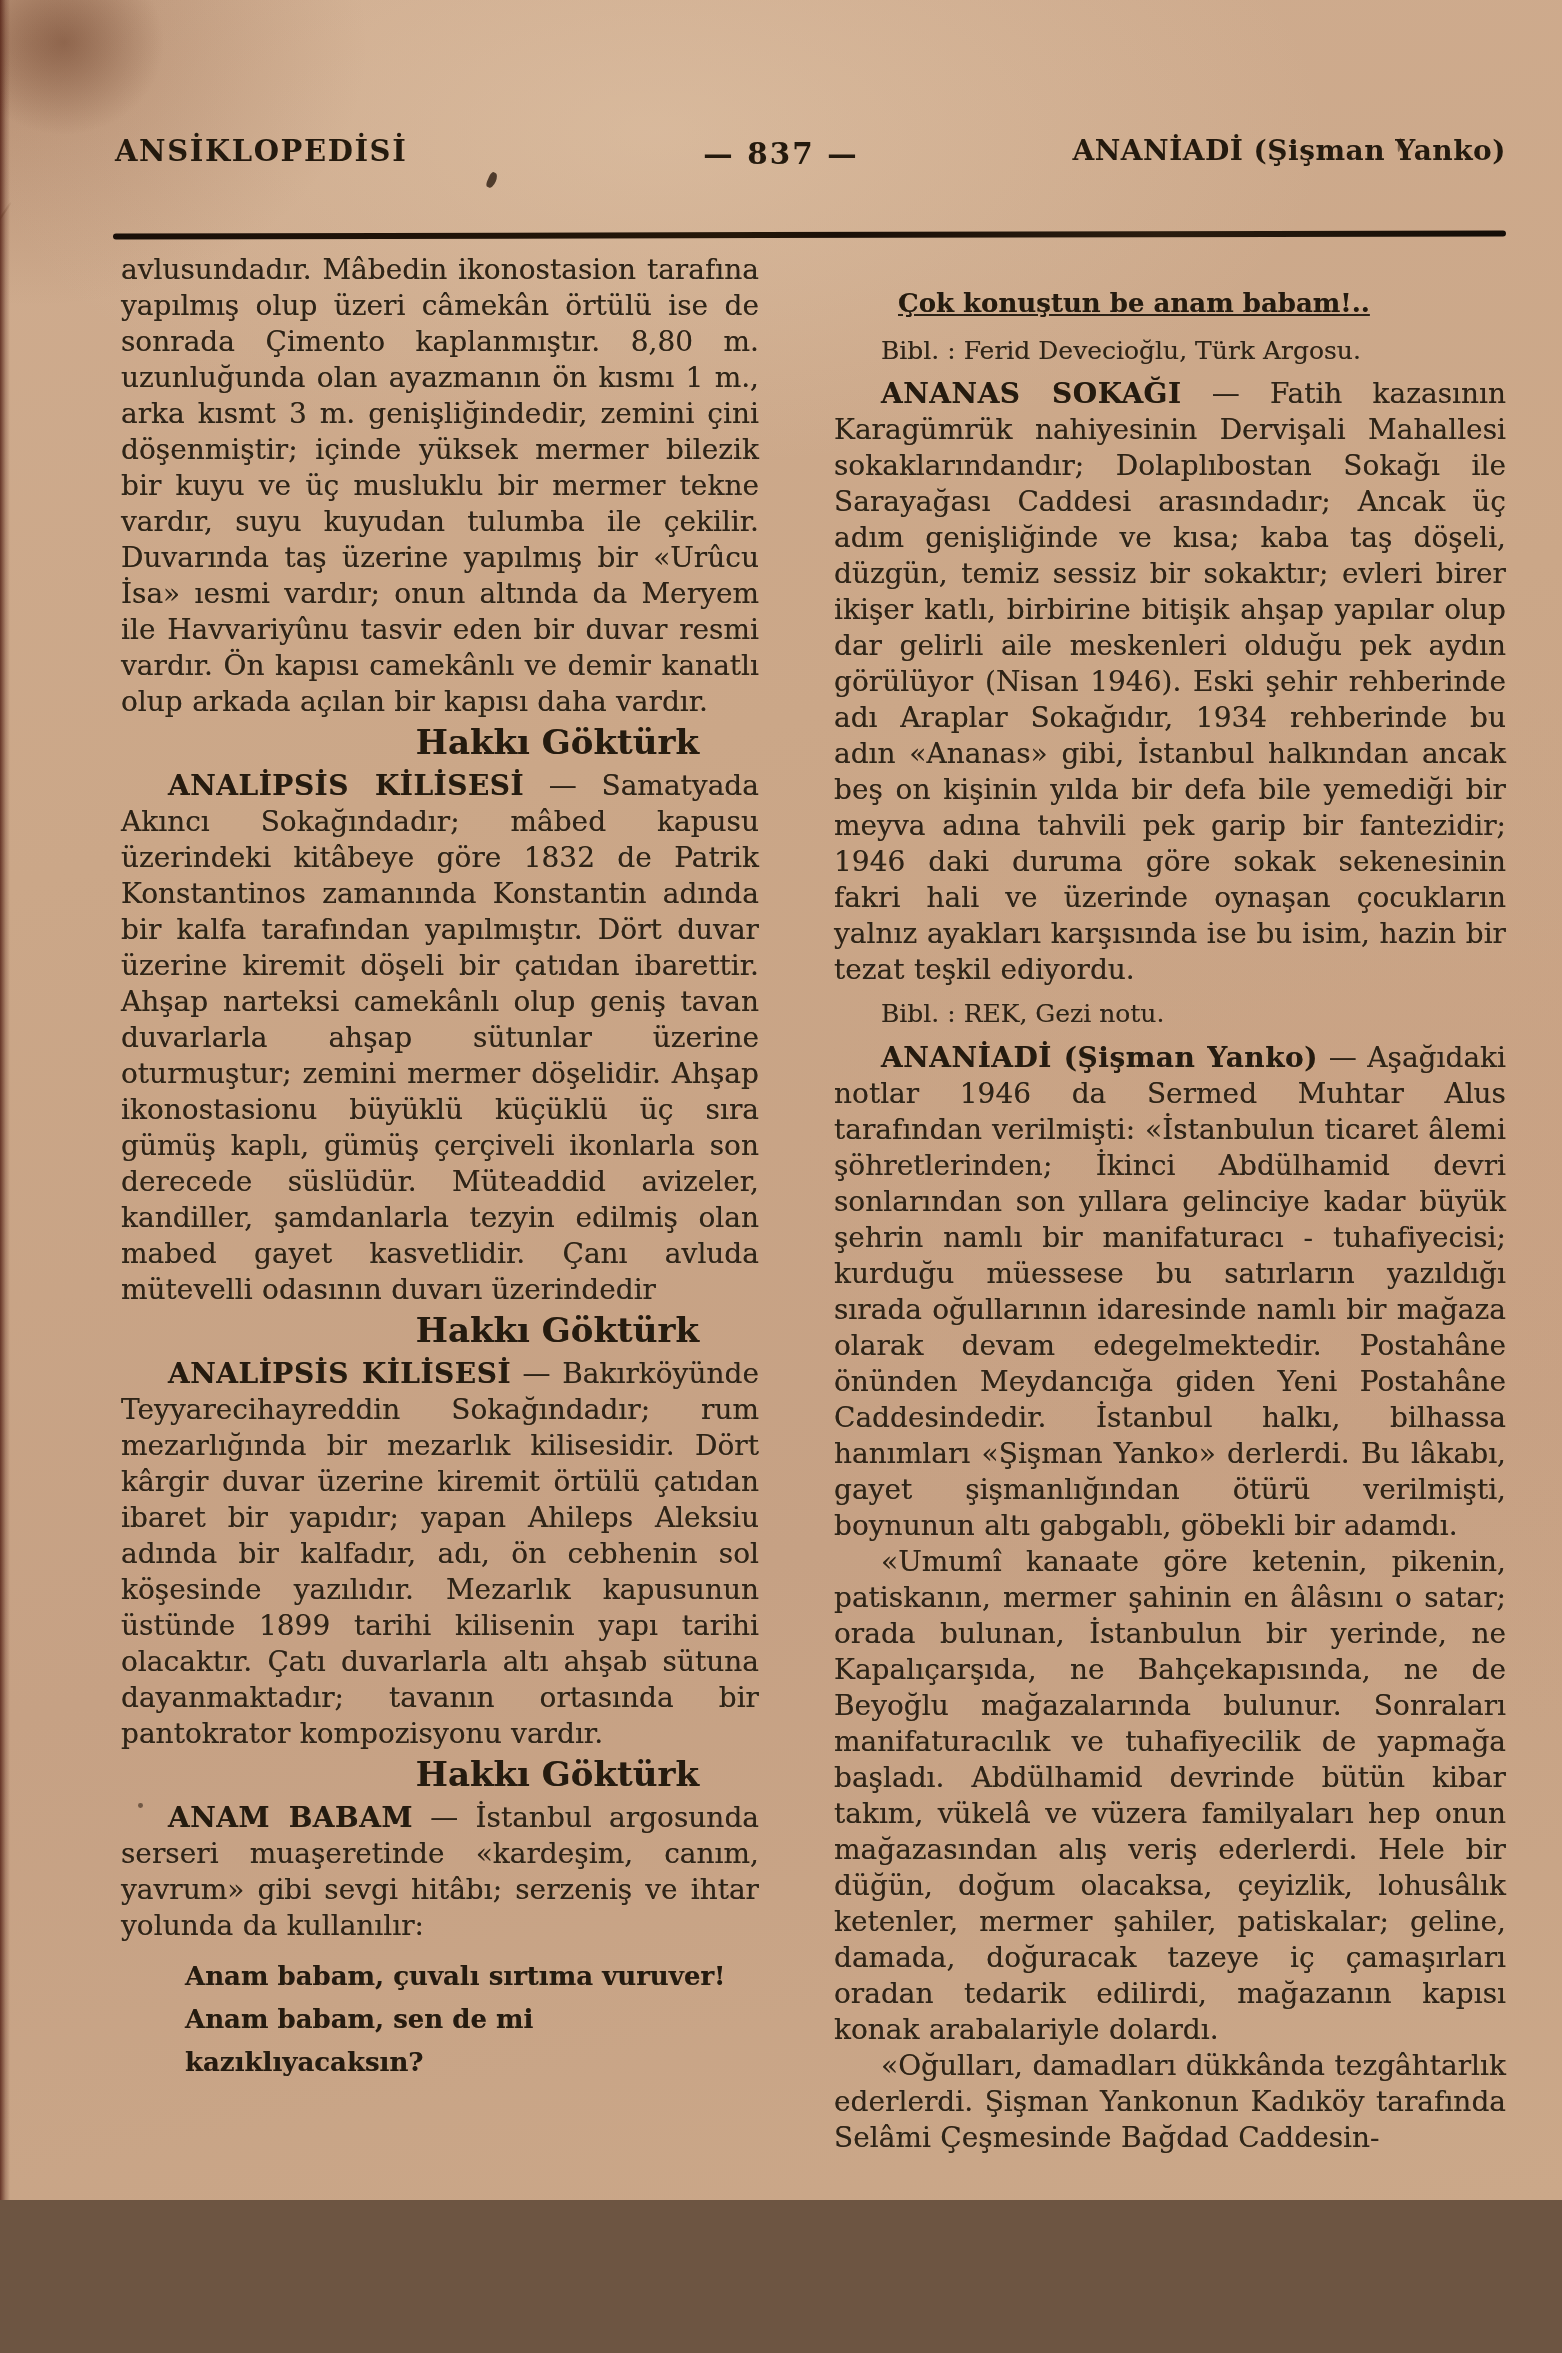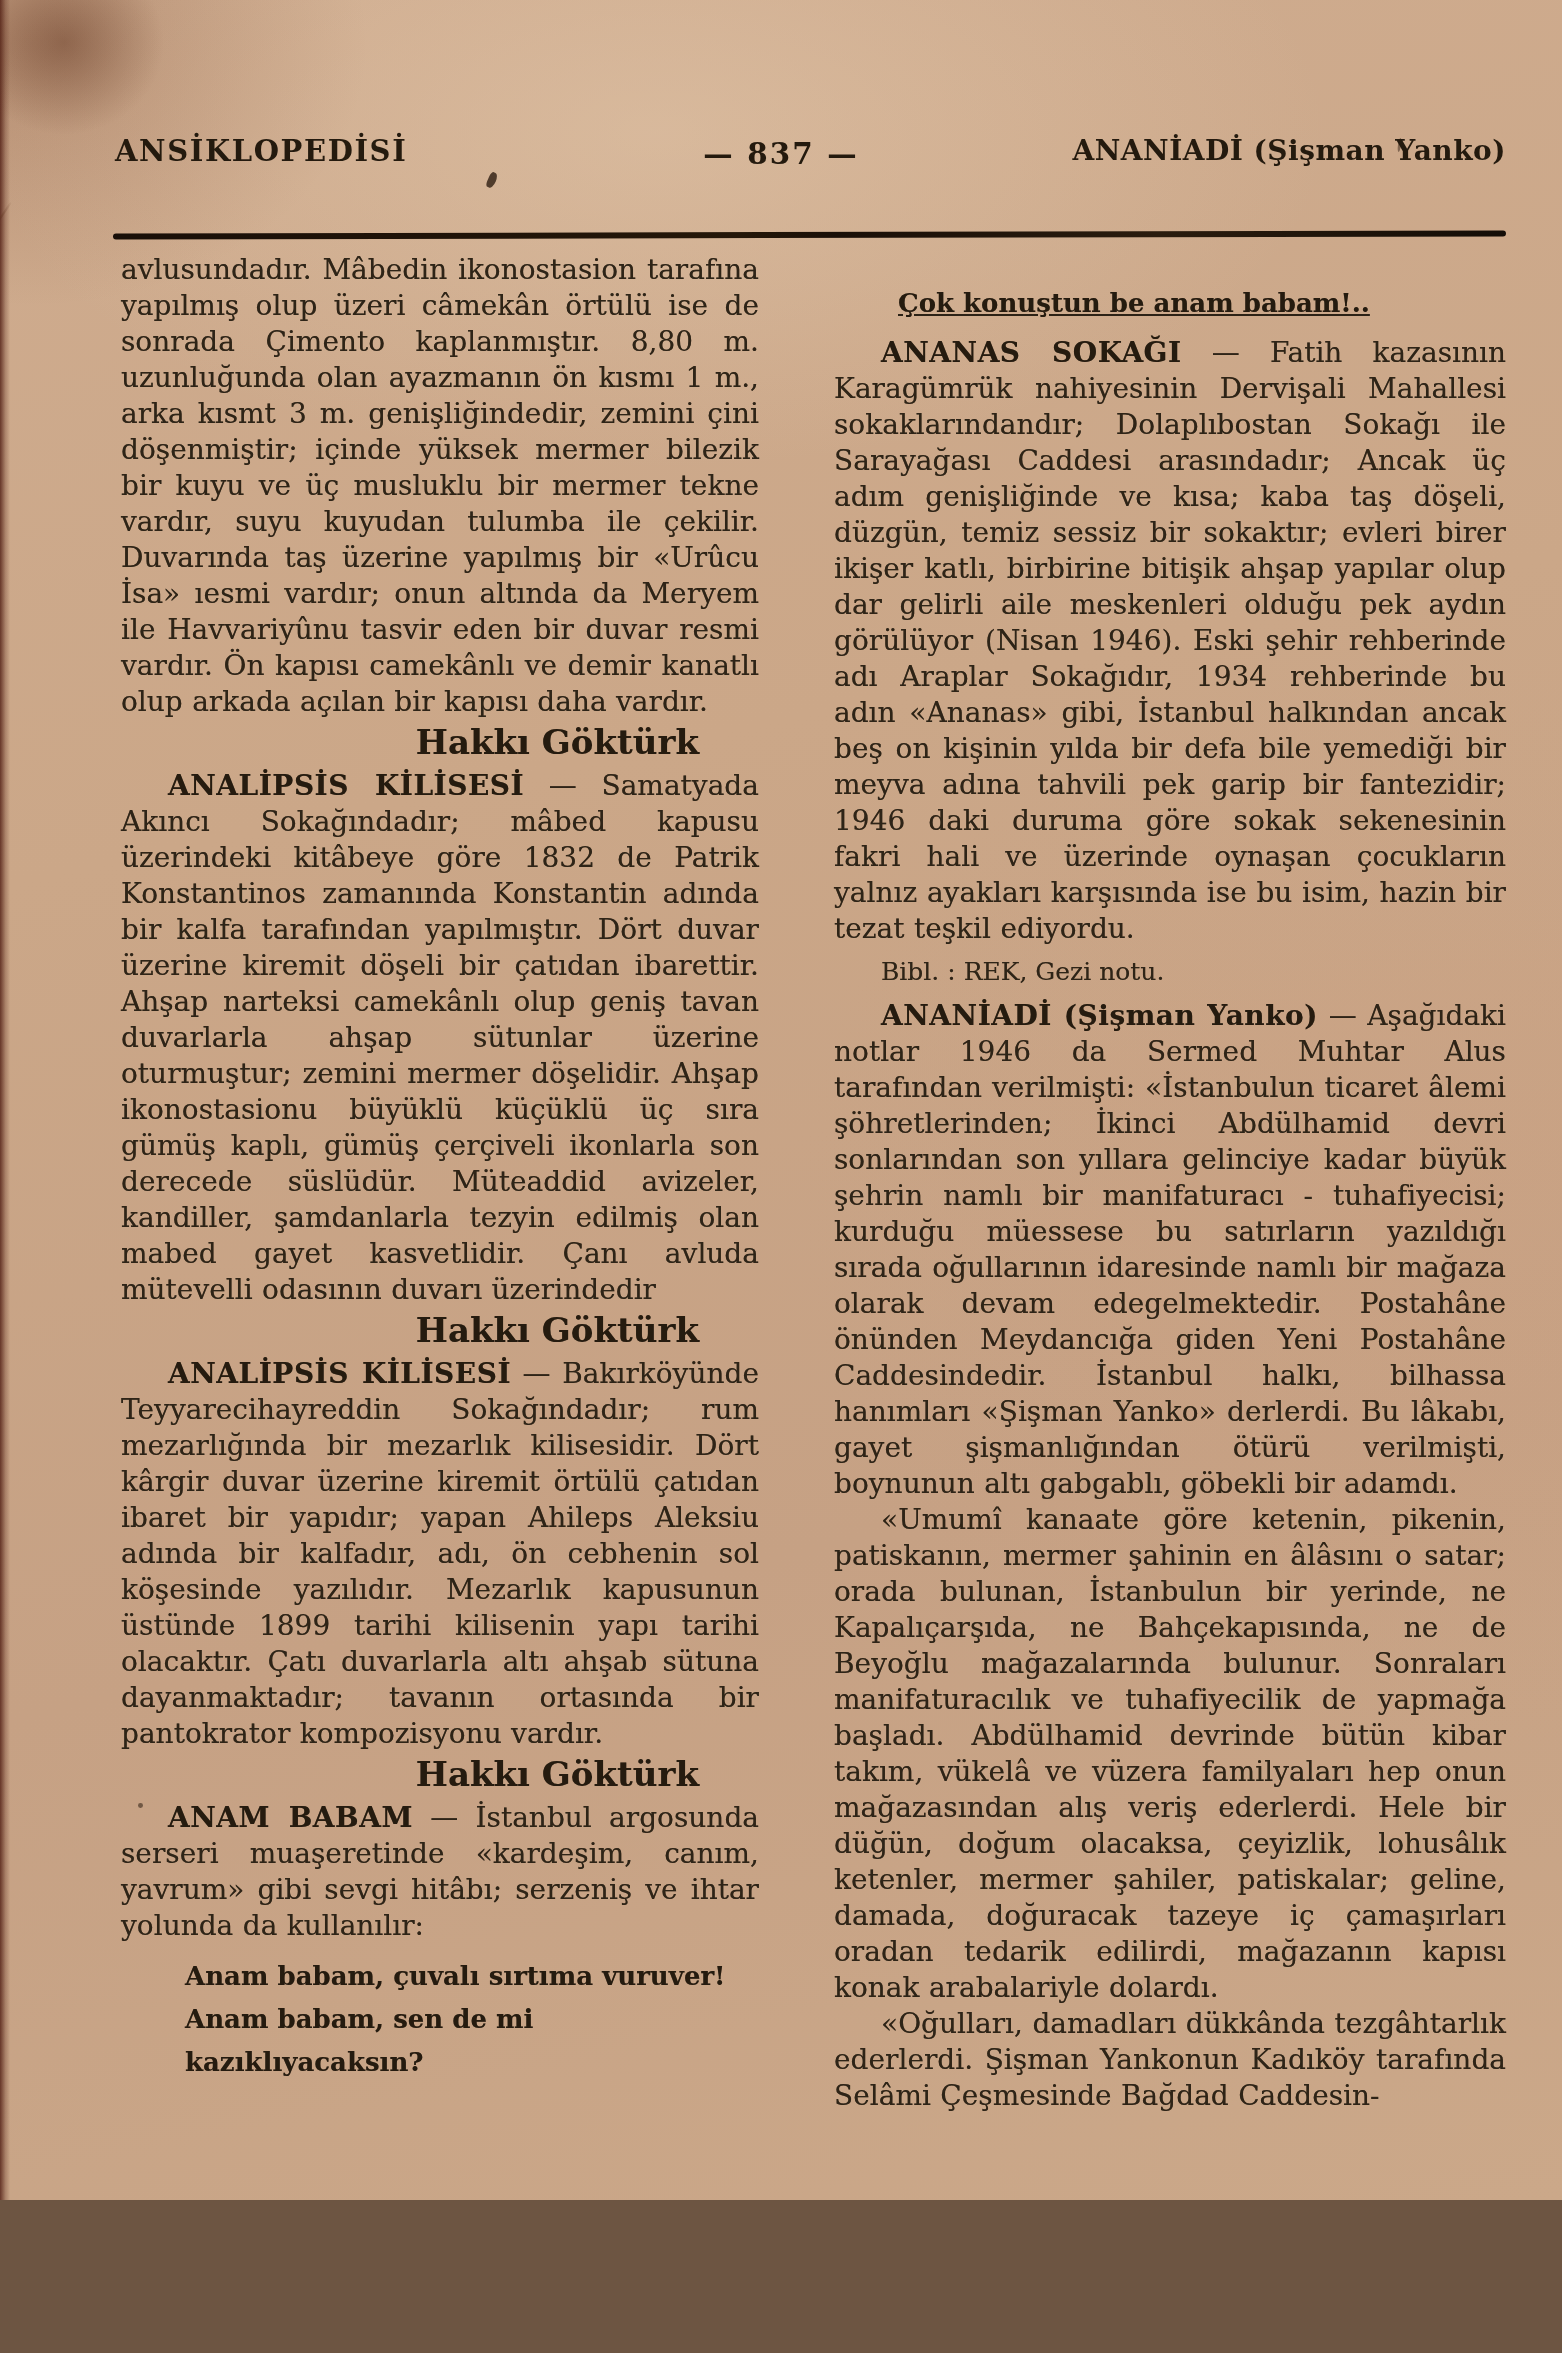--- a/index.html
+++ b/index.html
@@ -111,20 +111,21 @@
     <div class="verse">
       <div class="vline">Anam babam, çuvalı sırtıma vuruver!</div>
       <div class="vline">Anam babam, sen de mi kazıklıyacaksın?</div>
     </div>
   </div>
 
   <div class="col col-right">
     <div class="verse">
       <div class="vline">Çok konuştun be anam babam!..</div>
     </div>
+    <p class="bib">Bibl. : Ferid Devecioğlu, Türk Argosu.</p>
     <p class="para entry"><span class="entry-title">ANANAS SOKAĞI</span><span> — Fatih kazasının Karagümrük nahiyesinin Dervişali Mahallesi sokaklarındandır; Dolaplıbostan Sokağı ile Sarayağası Caddesi arasındadır; Ancak üç adım genişliğinde ve kısa; kaba taş döşeli, düzgün, temiz sessiz bir sokaktır; evleri birer ikişer katlı, birbirine bitişik ahşap yapılar olup dar gelirli aile meskenleri olduğu pek aydın görülüyor (Nisan 1946). Eski şehir rehberinde adı Araplar Sokağıdır, 1934 rehberinde bu adın «Ananas» gibi, İstanbul halkından ancak beş on kişinin yılda bir defa bile yemediği bir meyva adına tahvili pek garip bir fantezidir; 1946 daki duruma göre sokak sekenesinin fakri hali ve üzerinde oynaşan çocukların yalnız ayakları karşısında ise bu isim, hazin bir tezat teşkil ediyordu.</span></p>
     <p class="bib">Bibl. : REK, Gezi notu.</p>
     <p class="para entry"><span class="entry-title">ANANİADİ (Şişman Yanko)</span><span> — Aşağıdaki notlar 1946 da Sermed Muhtar Alus tarafından verilmişti: «İstanbulun ticaret âlemi şöhretlerinden; İkinci Abdülhamid devri sonlarından son yıllara gelinciye kadar büyük şehrin namlı bir manifaturacı - tuhafiyecisi; kurduğu müessese bu satırların yazıldığı sırada oğullarının idaresinde namlı bir mağaza olarak devam edegelmektedir. Postahâne önünden Meydancığa giden Yeni Postahâne Caddesindedir. İstanbul halkı, bilhassa hanımları «Şişman Yanko» derlerdi. Bu lâkabı, gayet şişmanlığından ötürü verilmişti, boynunun altı gabgablı, göbekli bir adamdı.</span></p>
     <p class="para entry">«Umumî kanaate göre ketenin, pikenin, patiskanın, mermer şahinin en âlâsını o satar; orada bulunan, İstanbulun bir yerinde, ne Kapalıçarşıda, ne Bahçekapısında, ne de Beyoğlu mağazalarında bulunur. Sonraları manifaturacılık ve tuhafiyecilik de yapmağa başladı. Abdülhamid devrinde bütün kibar takım, vükelâ ve vüzera familyaları hep onun mağazasından alış veriş ederlerdi. Hele bir düğün, doğum olacaksa, çeyizlik, lohusâlık ketenler, mermer şahiler, patiskalar; geline, damada, doğuracak tazeye iç çamaşırları oradan tedarik edilirdi, mağazanın kapısı konak arabalariyle dolardı.</p>
     <p class="para entry">«Oğulları, damadları dükkânda tezgâhtarlık ederlerdi. Şişman Yankonun Kadıköy tarafında Selâmi Çeşmesinde Bağdad Caddesin-</p>
   </div>
 
 </div>
 
 

